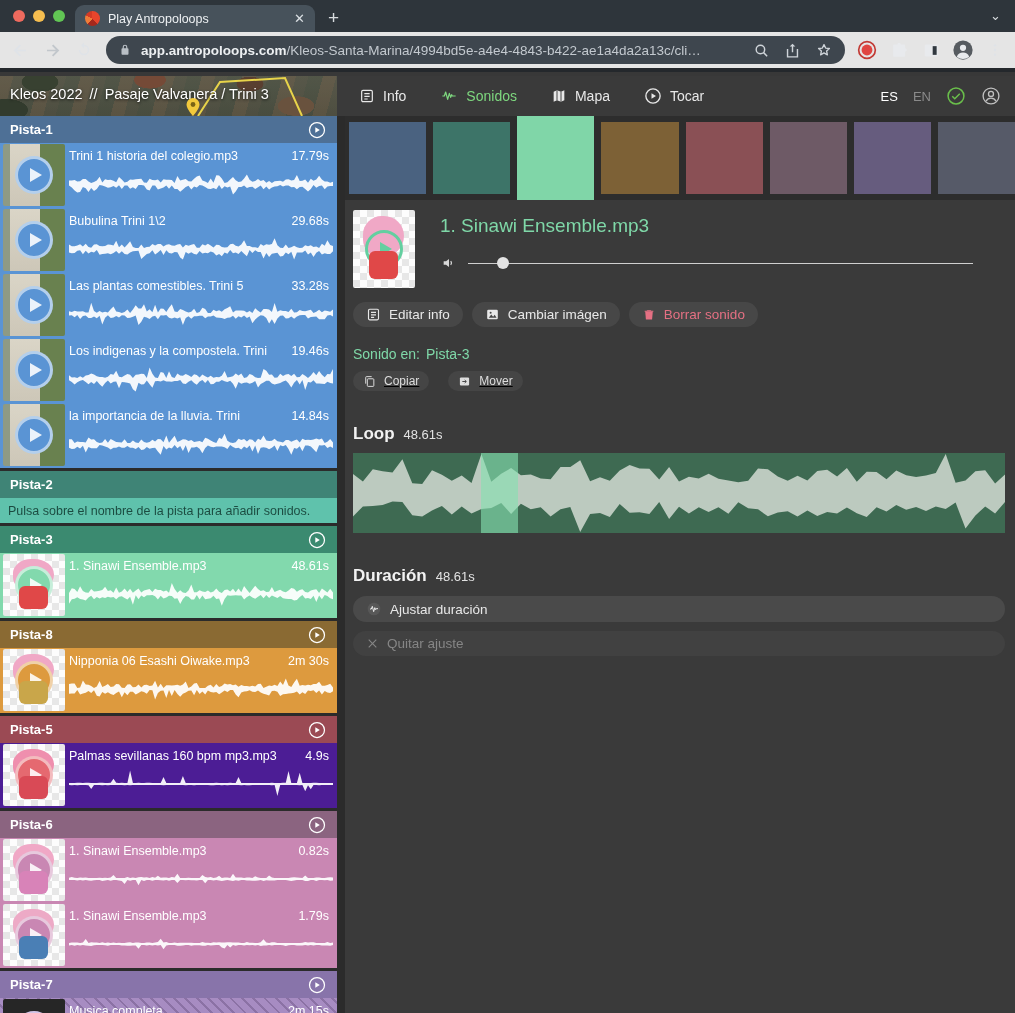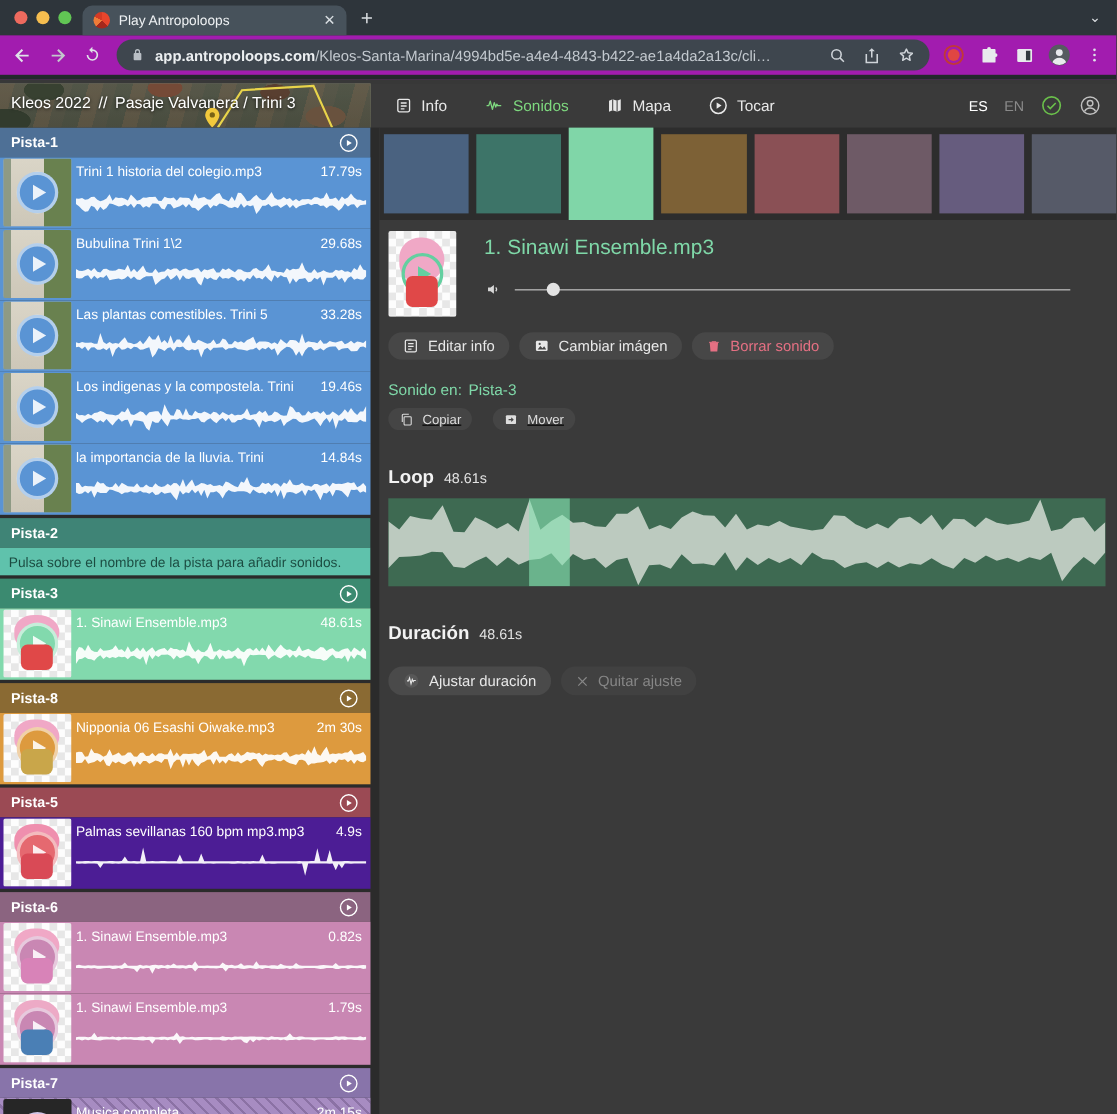--- a/index.html
+++ b/index.html
@@ -14,21 +14,21 @@
   .light.red{background:#ee6a5e;} .light.yel{background:#f5bd4f;} .light.grn{background:#61c554;}
   .tab { position:absolute; left:75px; top:5px; width:240px; height:27px; background:#47525b;
     border-radius:9px 9px 0 0; display:flex; align-items:center; padding:0 10px; gap:8px; }
   .favicon { width:15px; height:15px; border-radius:50%;
     background:conic-gradient(#e8452c 0 38%, #a5281c 38% 62%, #ef7c38 62% 82%, #d43a25 82% 100%); }
   .tab-title { color:#eef1f3; font-size:12.5px; flex:1; white-space:nowrap; overflow:hidden; }
   .tab-close { color:#dbe0e4; font-size:13px; cursor:default; }
   .newtab { position:absolute; left:328px; top:8px; color:#d7dbde; font-size:19px; line-height:19px; }
   .tab-chevron { position:absolute; right:14px; top:8px; color:#d7dbde; font-size:13px; }
 
-  .toolbar { height:40px; background:#a21caf; display:flex; align-items:center; padding:0 10px; gap:12px;
+  .toolbar { height:40px; background:#e5e5e5; display:flex; align-items:center; padding:0 10px; gap:12px;
     border-bottom:4px solid #24282c; }
   .tb-icon { width:20px; height:20px; flex:0 0 auto; display:flex; align-items:center; justify-content:center; }
   .urlbar { flex:1; height:28px; background:#3e464e; border-radius:14px; display:flex; align-items:center;
     padding:0 12px; gap:9px; min-width:0; }
   .url-text { font-size:13.5px; white-space:nowrap; overflow:hidden; min-width:0; }
   .url-text .dom { color:#eceff1; font-weight:bold; }
   .url-text .path { color:#c3c9cf; }
   .url-right { display:flex; gap:14px; align-items:center; margin-left:auto; }
 
   
@@ -126,21 +126,21 @@
   .sec-head { margin-top:33px; display:flex; align-items:baseline; }
   .sec-title { font-size:17px; font-weight:bold; color:#f2f2f2; }
   .sec-val { font-size:13px; color:#e2e2e2; margin-left:9px; }
   .loopbox { position:relative; margin-top:9px; width:652px; height:80px; background:#3e6a52; overflow:hidden; }
   .loopbox svg { display:block; }
   .playhead { position:absolute; top:0; bottom:0; background:rgba(134,224,176,.62); }
   .row-loopbtn { margin-top:7px; display:flex; align-items:center; gap:12px; }
   .pill-green { background:#56a77c; color:#e2f2e8; }
   .ghost { background:transparent; color:#b0b0b0; }
   .pill.disabled { background:#414141; color:#868686; }
-  .row-dur { margin-top:20px; display:flex; gap:9px; }
+  .row-dur { margin-top:10px; display:flex; gap:9px;flex-direction:column; }
 
   svg { flex:0 0 auto; }
 </style>
 </head>
 <body>
 
 <div class="stage">
 
   <div class="tabbar">
     <div class="lights">

